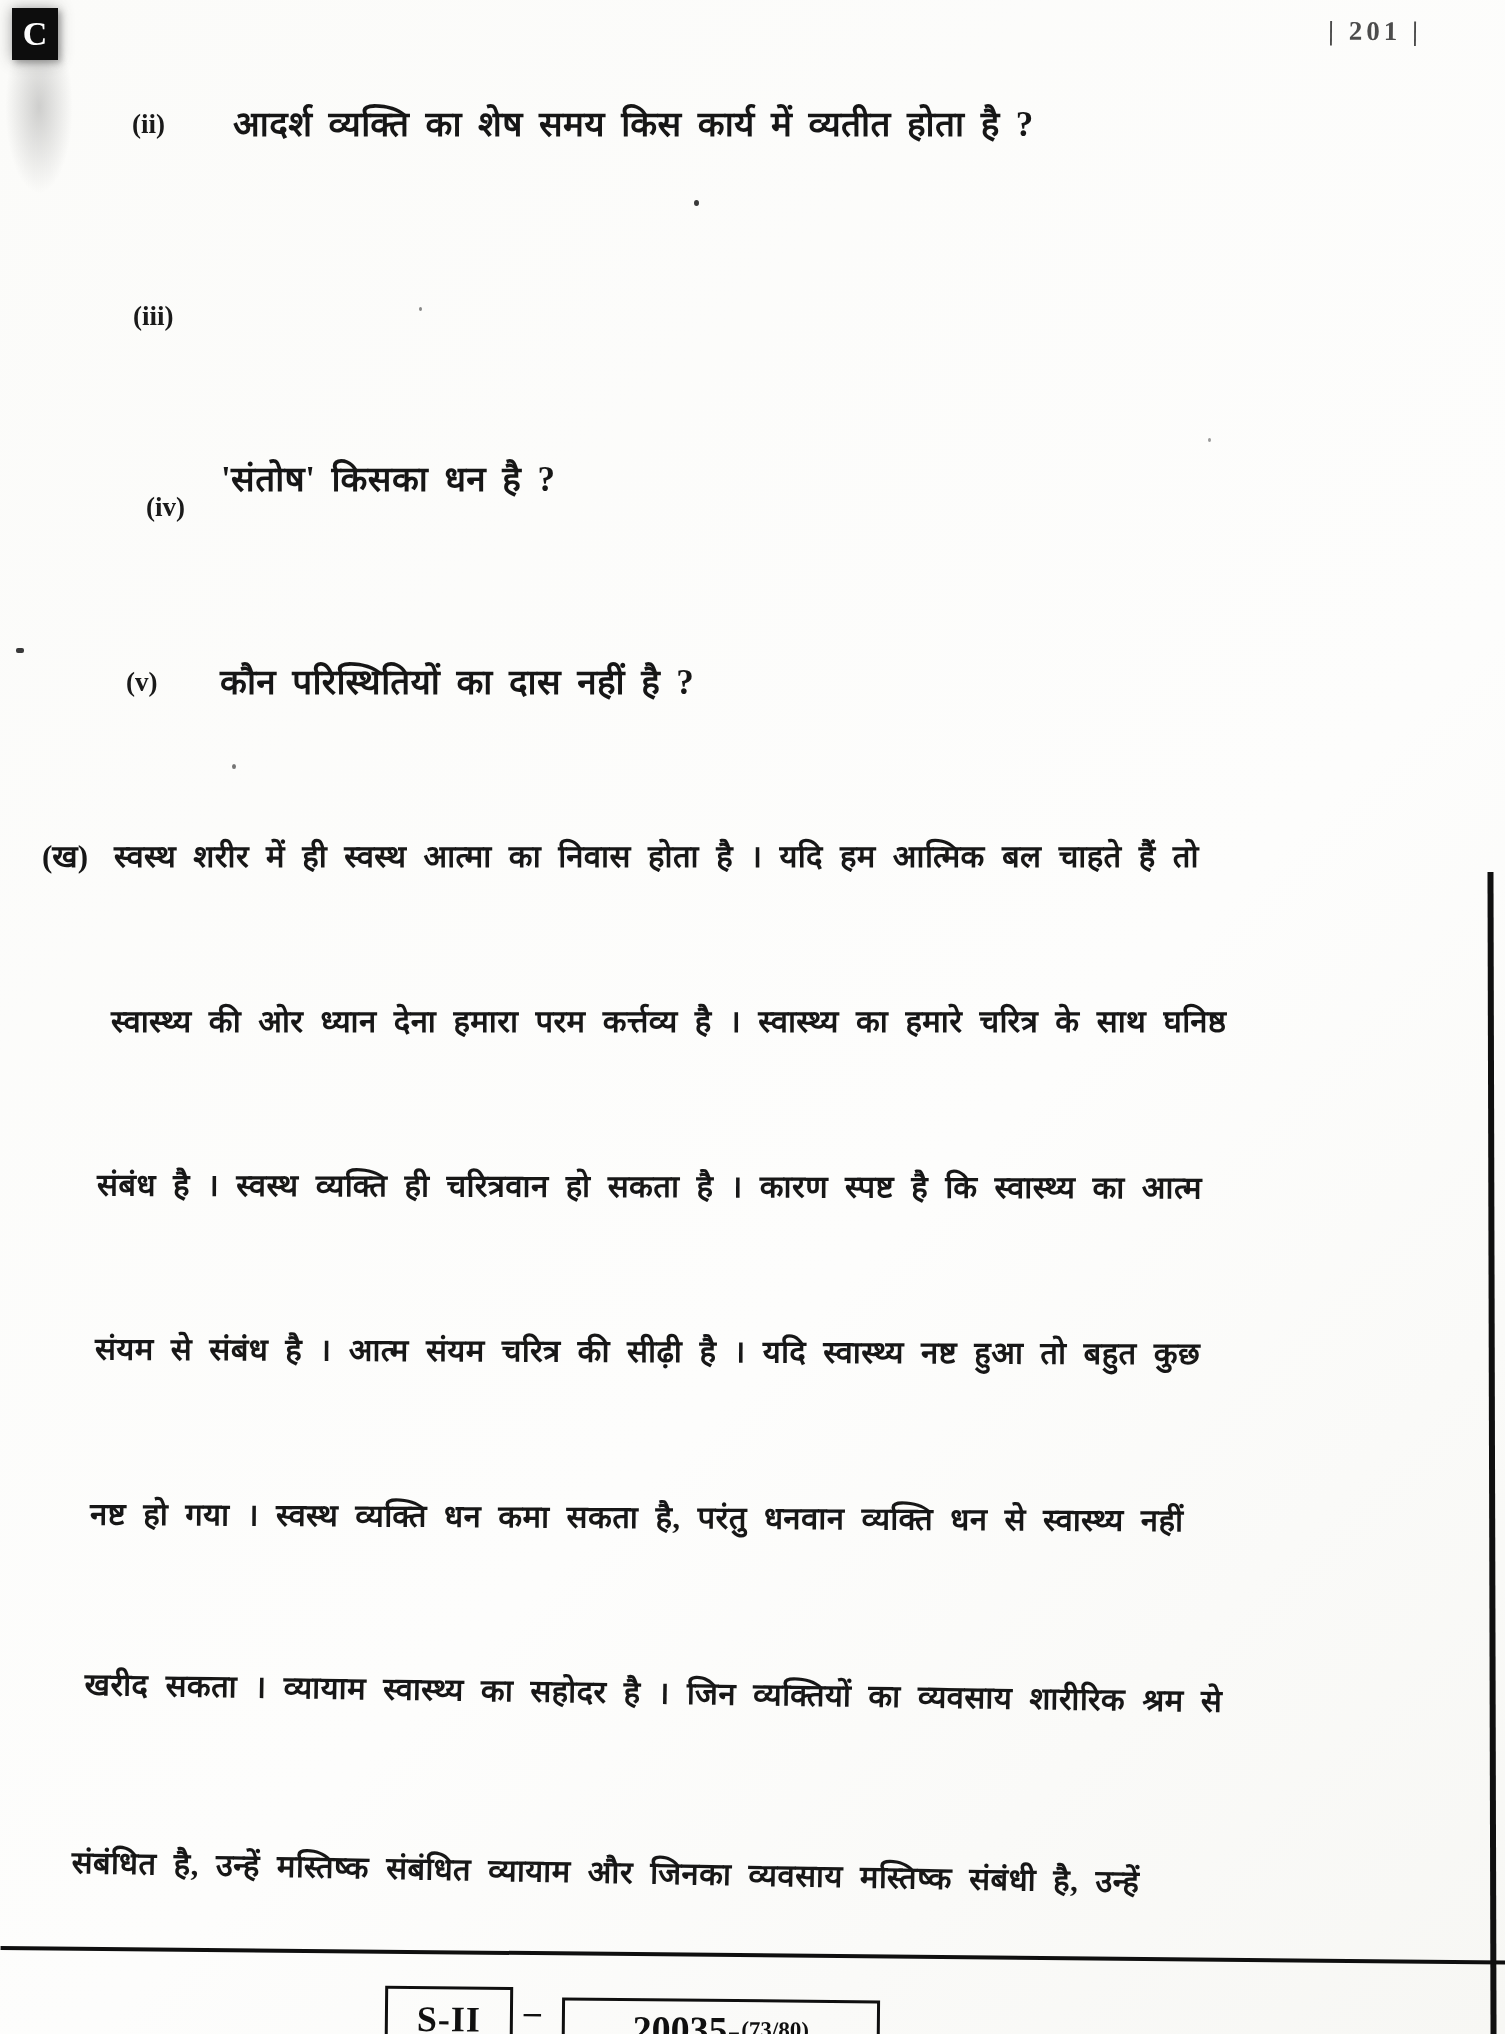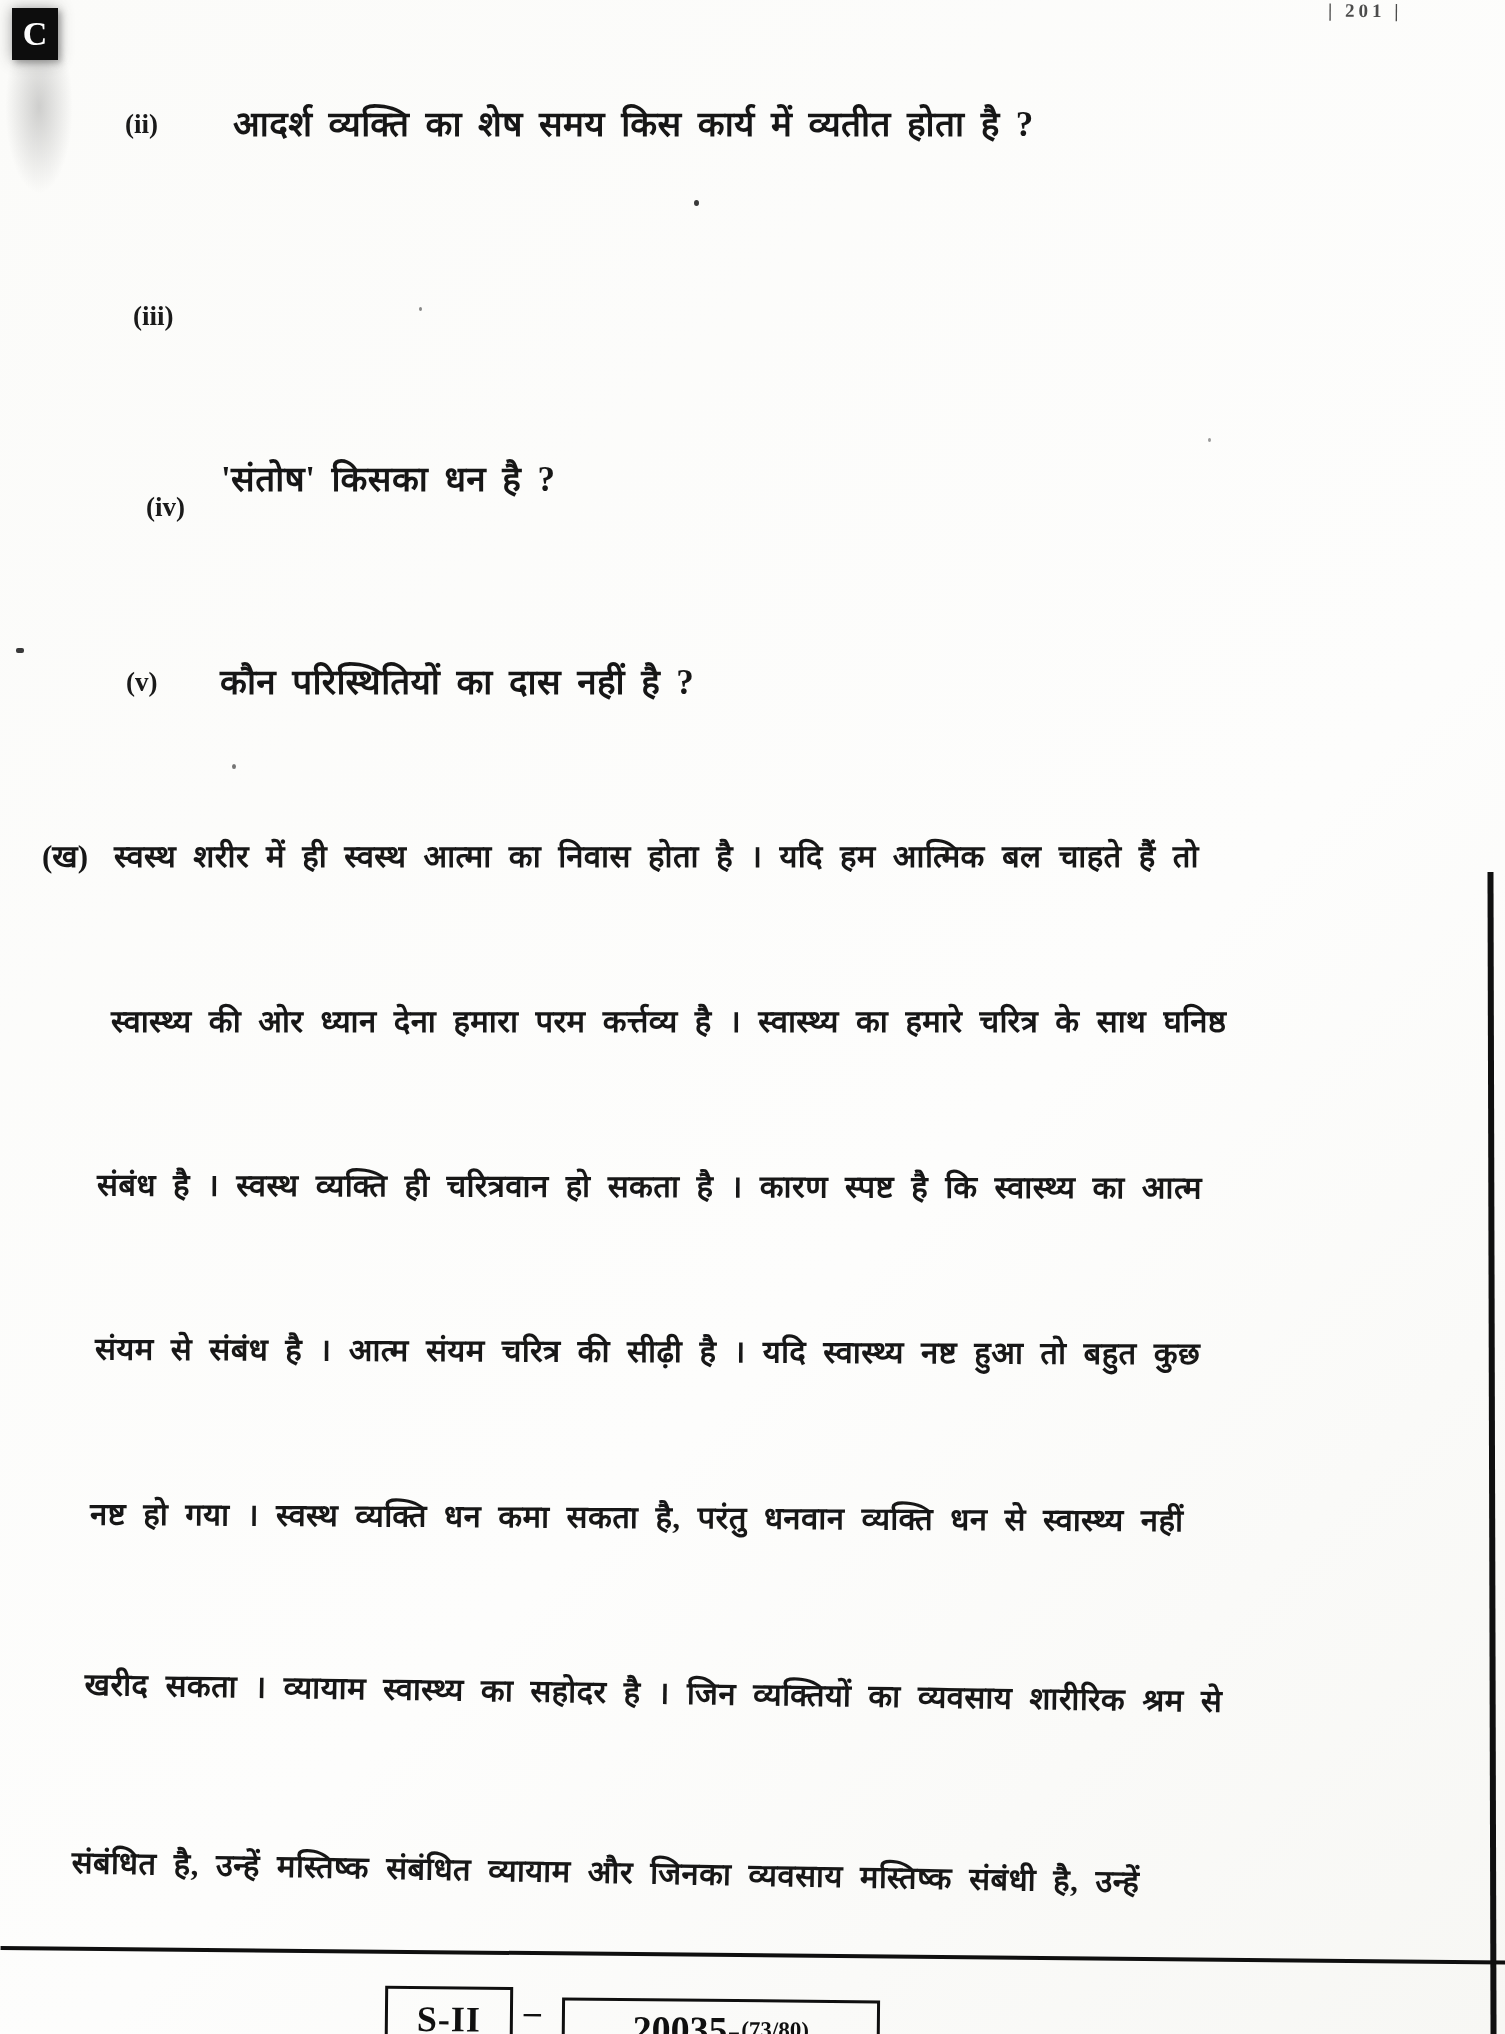--- a/index.html
+++ b/index.html
@@ -17,22 +17,22 @@
     position:absolute;left:12px;top:8px;
     width:46px;height:52px;
     background:#0d0d0d;color:#fdfdfd;
     display:flex;align-items:center;justify-content:center;
     font-family:"Liberation Serif",serif;
     font-size:34px;font-weight:bold;
     box-shadow:0 0 14px rgba(60,60,60,.45), 3px 3px 6px rgba(80,80,80,.35);
   }
   
   .page-number{
-    position:absolute;left:1328px;top:0px;
-    font-size:19px;font-weight:bold;letter-spacing:4px;
+    position:absolute;left:1328px;top:16px;
+    font-size:27px;font-weight:bold;letter-spacing:4px;
     color:#2e2e2e;opacity:.85;transform:rotate(.4deg);
     white-space:nowrap;
   }
   .q-num{
     position:absolute;
     font-family:"Liberation Serif",serif;
     font-size:27px;font-weight:bold;color:#1a1a1a;
   }
   .q-text{
     position:absolute;
@@ -90,21 +90,21 @@
 <div class="page">
 
   <div class="smudge"></div>
 
   <div class="corner-badge">
     <span>C</span>
   </div>
 
   <div class="page-number">| 201 |</div>
 
-  <span class="q-num" style="left:125px;top:109px;">(ii)</span>
+  <span class="q-num" style="left:132px;top:109px;">(ii)</span>
   <span class="q-text" style="left:233px;top:99px;">आदर्श व्यक्ति का शेष समय किस कार्य में व्यतीत होता है ?</span>
 
   <span class="q-num" style="left:133px;top:301px;">(iii)</span>
 
   <span class="q-num" style="left:146px;top:492px;">(iv)</span>
   <span class="q-text" style="left:221px;top:454px;">'संतोष' किसका धन है ?</span>
 
   <span class="q-num" style="left:126px;top:667px;">(v)</span>
   <span class="q-text" style="left:220px;top:657px;">कौन परिस्थितियों का दास नहीं है ?</span>
 

